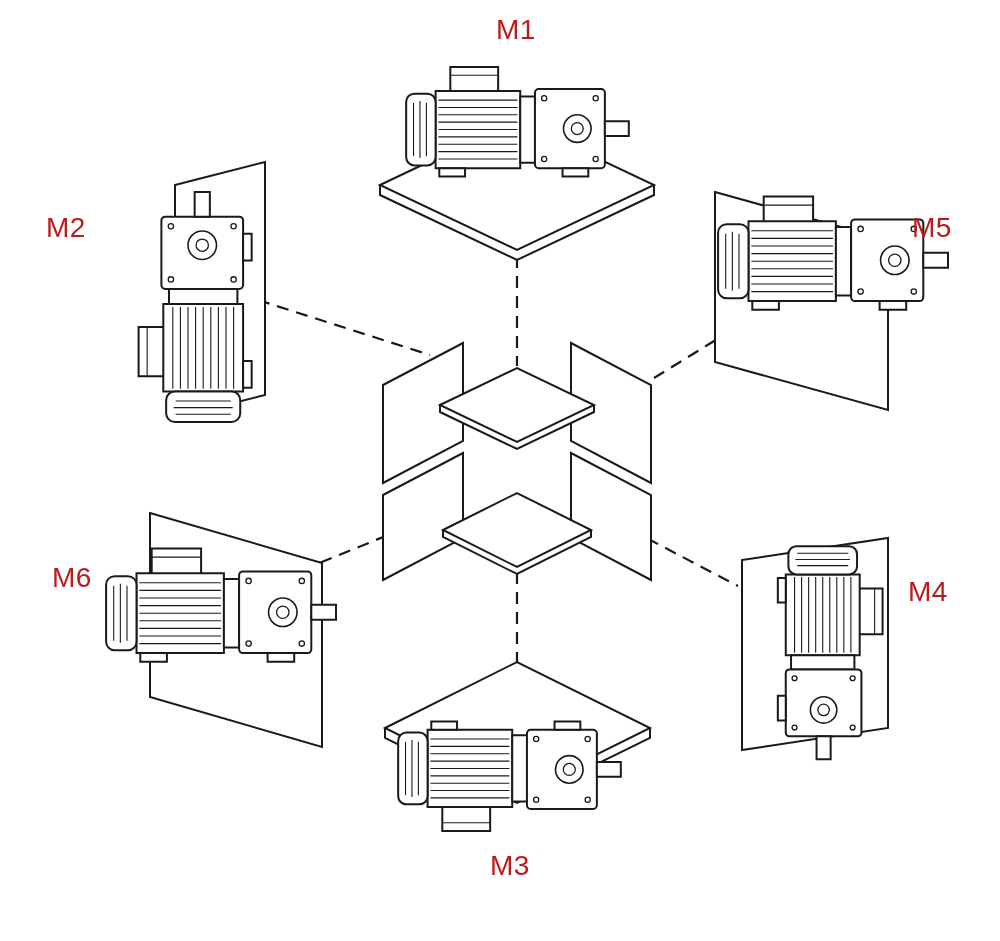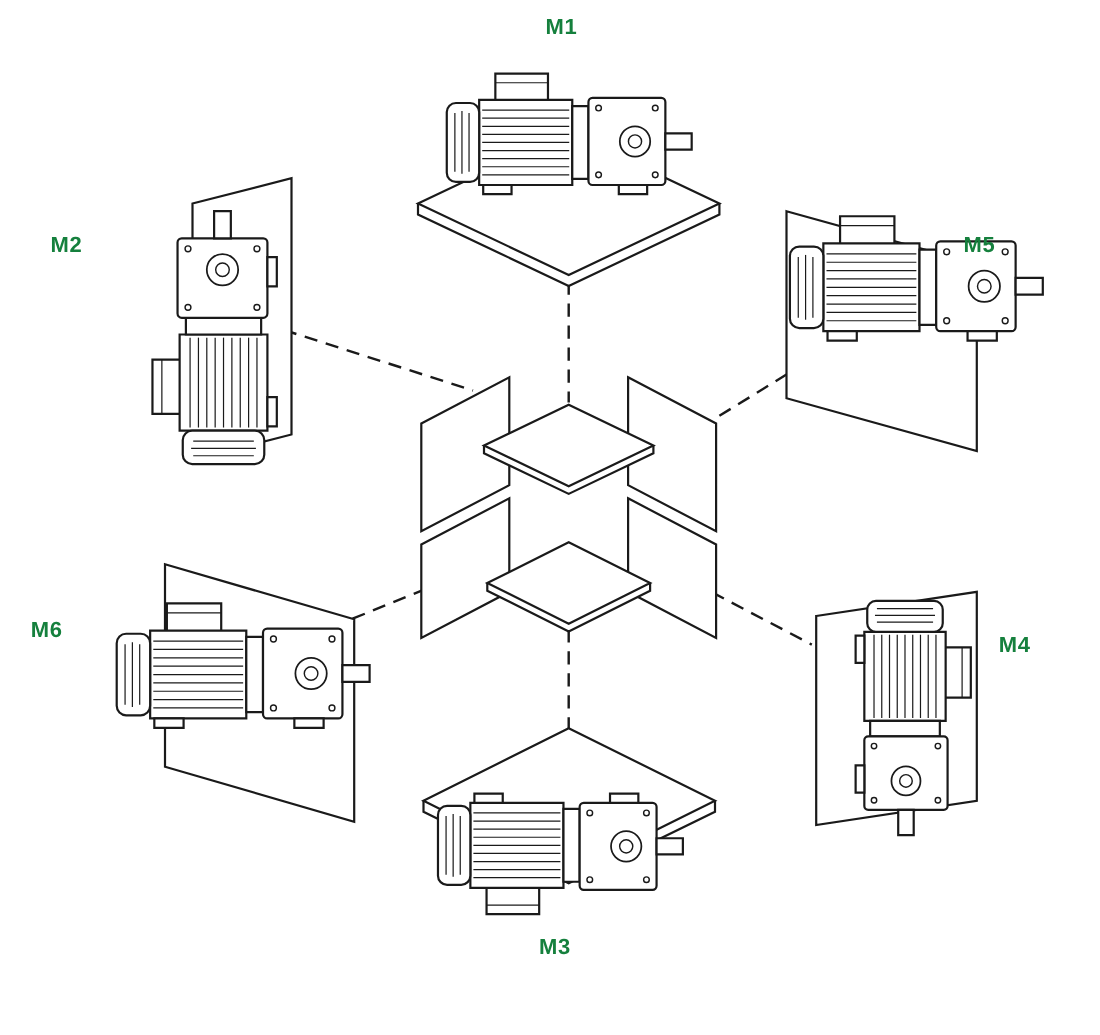--- a/index.html
+++ b/index.html
@@ -1,22 +1,22 @@
 <!DOCTYPE html>
 <html><head>
 <meta charset="utf-8">
 <style>
   html,body{margin:0;padding:0;background:#ffffff;font-family:"Liberation Sans",sans-serif;}
   .stage{position:relative;width:1000px;height:941px;background:#ffffff;overflow:hidden;}
   .diagram-svg{position:absolute;left:0;top:0;}
-  .pos-label{position:absolute;font-weight:700;font-size:20px;color:#15803d;letter-spacing:.5px;user-select:none;}
+  .pos-label{position:absolute;font-weight:400;font-size:28px;color:#b91c1c;letter-spacing:.5px;user-select:none;}
   #lbl-m1{left:496px;top:14px;}
   #lbl-m2{left:46px;top:212px;}
-  #lbl-m5{left:876px;top:212px;}
-  #lbl-m6{left:28px;top:562px;}
+  #lbl-m5{left:912px;top:212px;}
+  #lbl-m6{left:52px;top:562px;}
   #lbl-m4{left:908px;top:576px;}
   #lbl-m3{left:490px;top:850px;}
   svg line, svg rect, svg polygon, svg path, svg circle{vector-effect:non-scaling-stroke;}
 </style>
 </head>
 <body>
 
 <div class="stage">
 
   <svg class="diagram-svg" width="1000" height="941" viewBox="0 0 1000 941">

